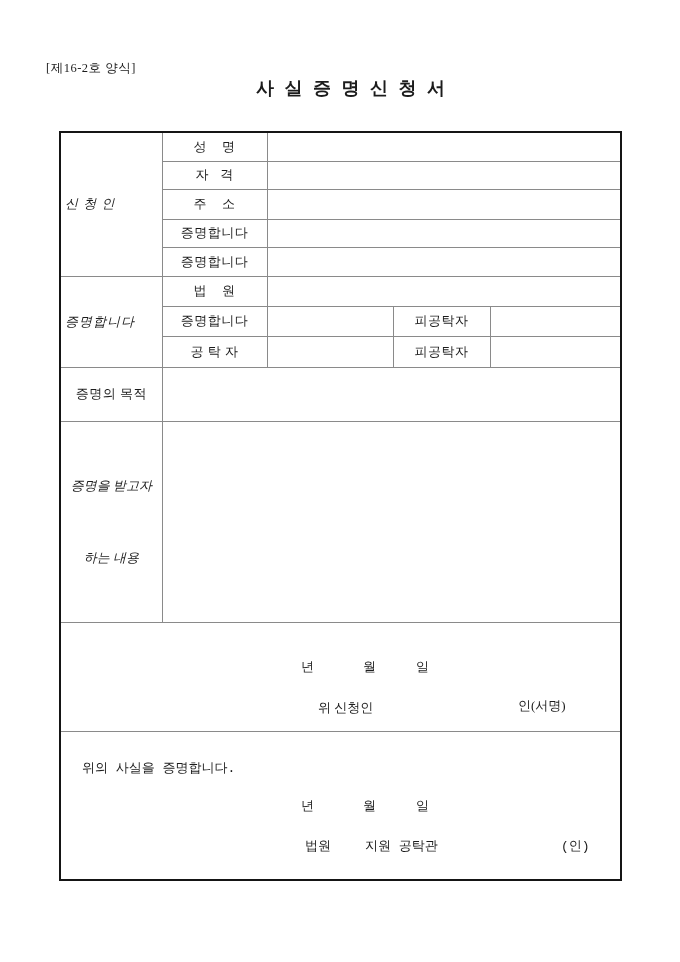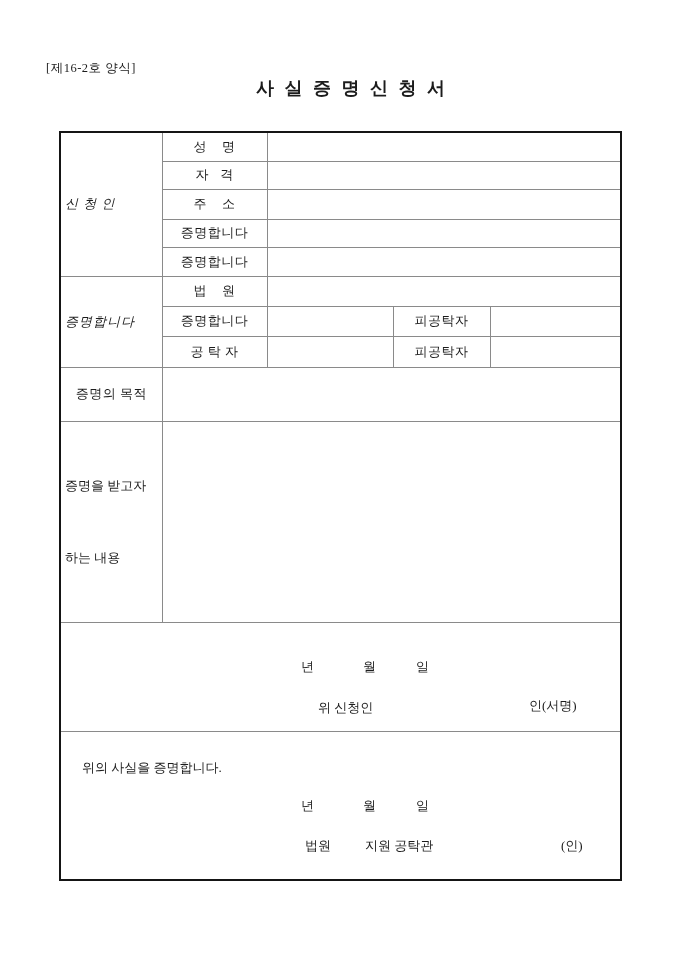--- a/index.html
+++ b/index.html
@@ -56,41 +56,43 @@
     letter-spacing: 1px;
     font-style: italic;
   }
   td.flabel {
     text-align: center;
     white-space: pre;
     letter-spacing: 0.5px;
   }
   td.val { background: #ffffff; }
   .two-line {
+    text-align: center;
     line-height: 24px;
     white-space: pre;
+    font-style: italic;
   }
   .relbox {
     position: relative;
     width: 100%;
   }
   .relbox span {
     position: absolute;
     font-size: 13px;
     white-space: pre;
   }
   
   .sig-box { height: 100px; }
   .sig-year  { left: 236px; top: 31px; }
   .sig-month { left: 298px; top: 31px; }
   .sig-day   { left: 351px; top: 31px; }
   .sig-applicant { left: 253px; top: 72px; }
-  .sig-seal      { left: 464px; top: 70px; }
+  .sig-seal      { left: 453px; top: 70px; }
   
-  .cert-box { height: 139px; }
+  .cert-box { height: 139px; font-family: Liberation Mono, monospace; }
   .cert-statement { left: 17px;  top: 23px; }
   .cert-year  { left: 236px; top: 61px; }
   .cert-month { left: 298px; top: 61px; }
   .cert-day   { left: 351px; top: 61px; }
   .cert-court   { left: 240px; top: 101px; }
   .cert-officer { left: 300px; top: 101px; }
   .cert-seal    { left: 496px; top: 101px; }
 </style>
 </head>
 <body>

